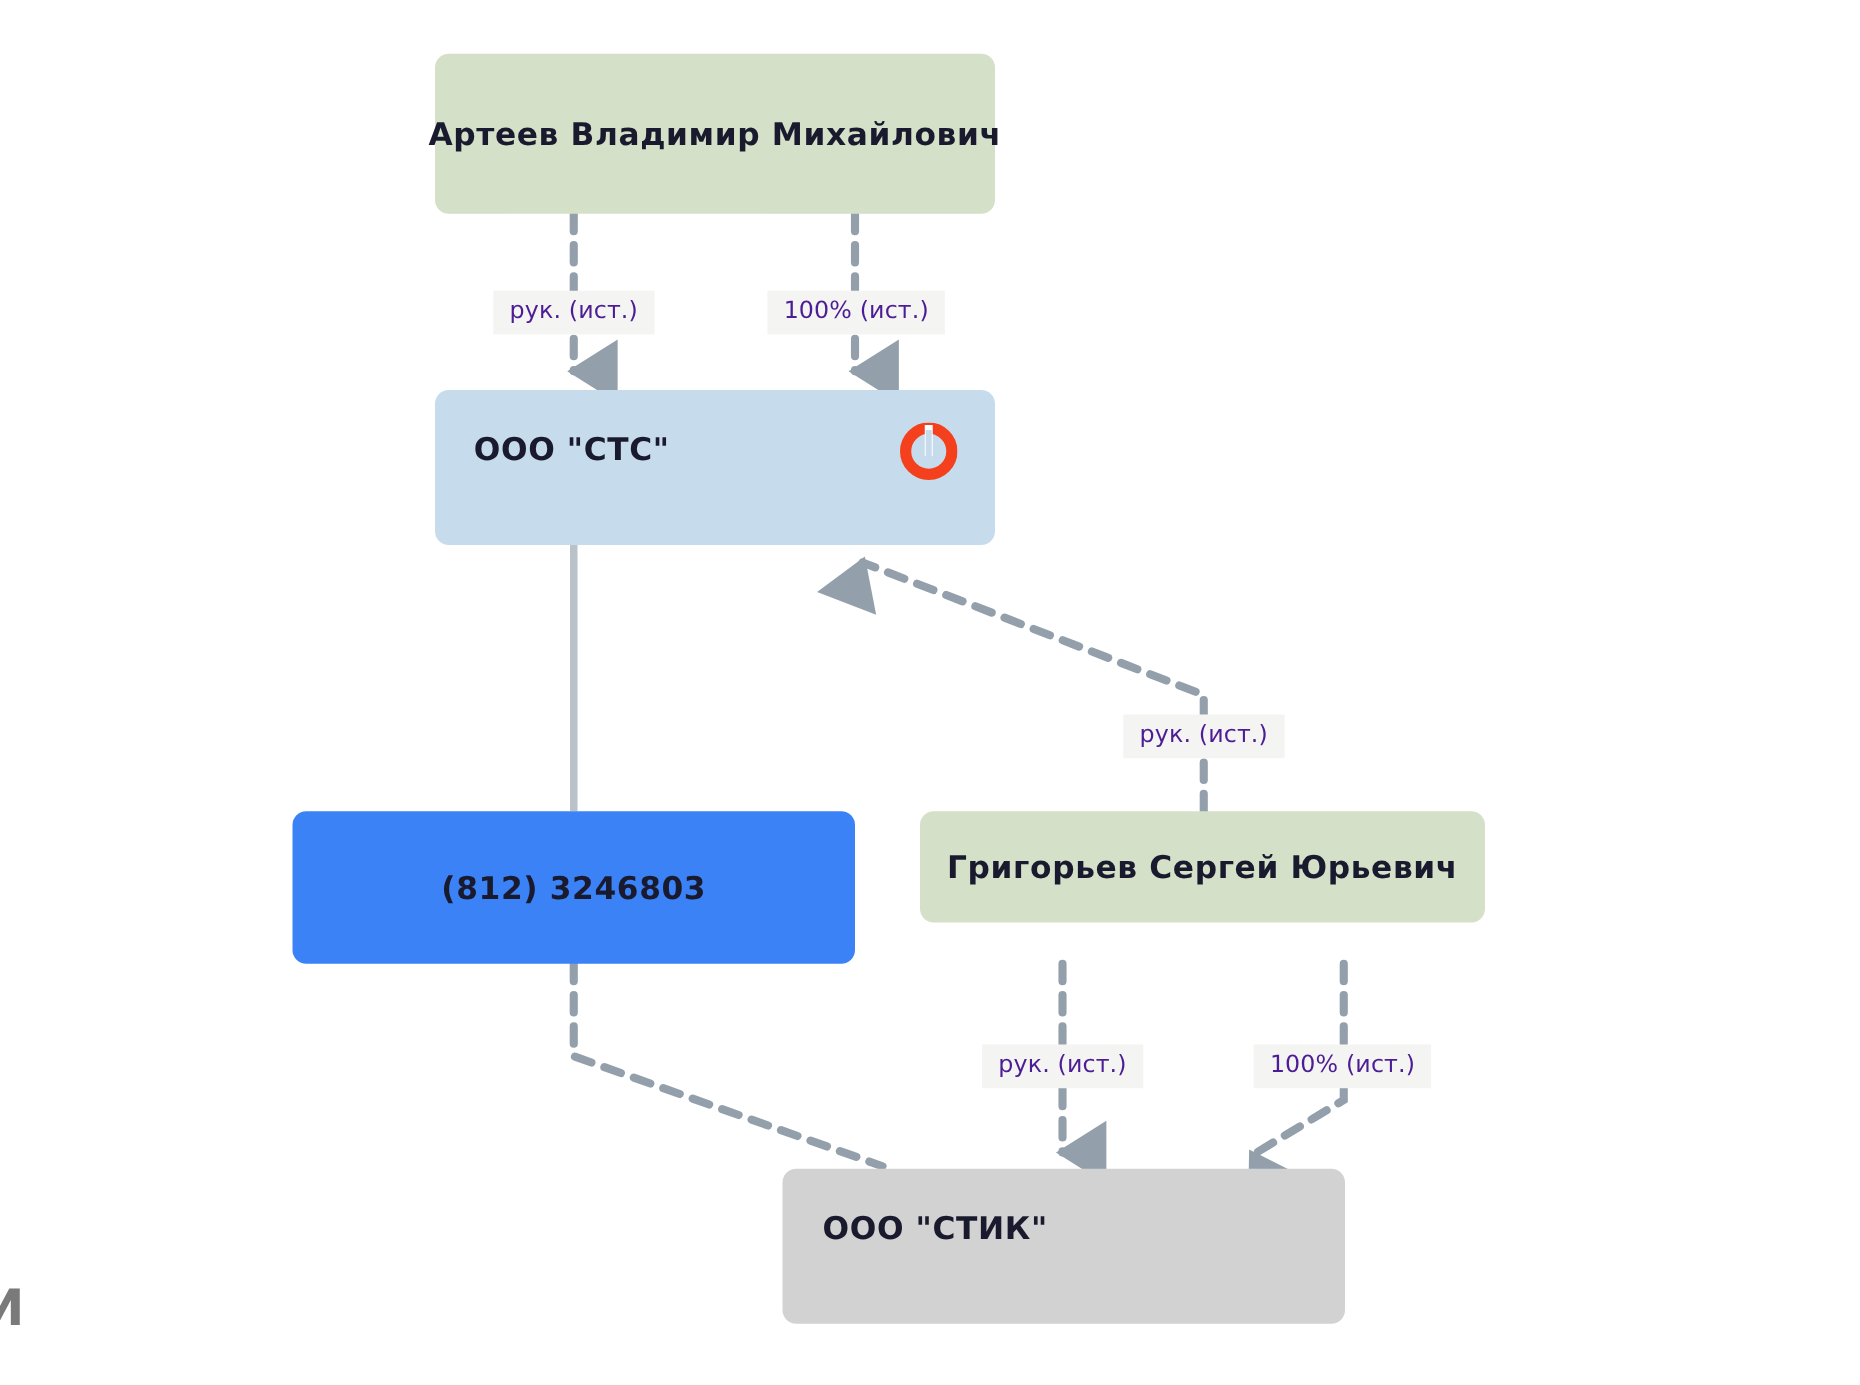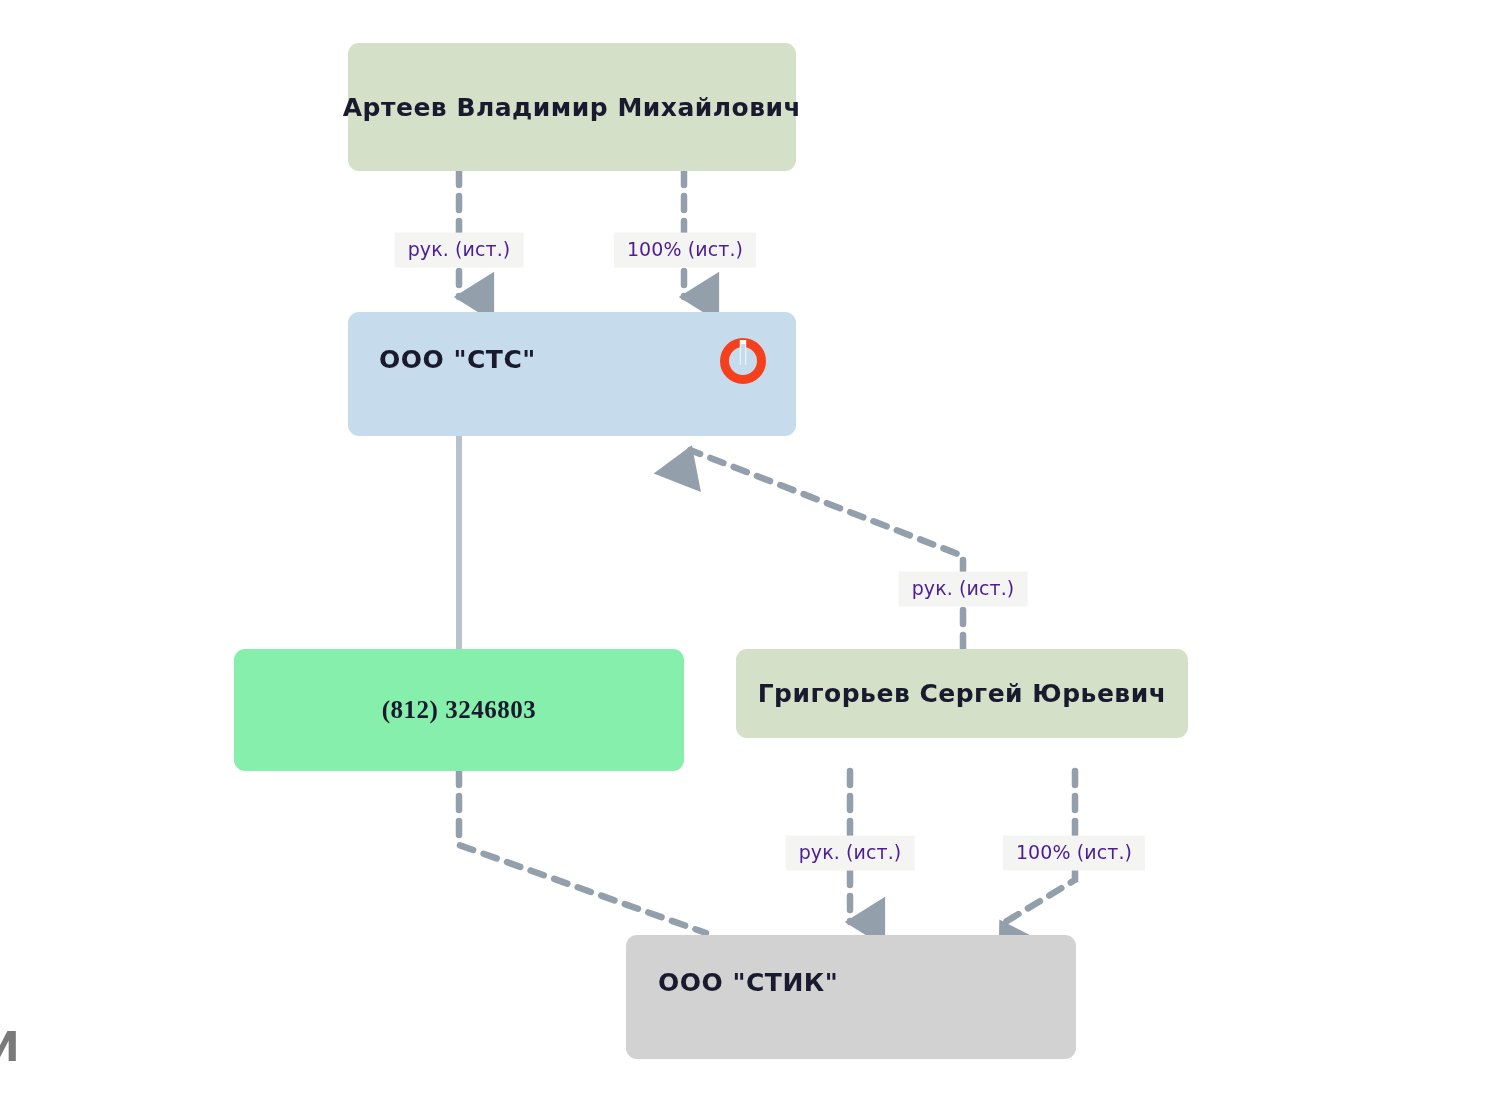--- a/index.html
+++ b/index.html
@@ -38,22 +38,21 @@
     letter-spacing: 0.5px;
     white-space: nowrap;
   }
   .node-person {
     background: #d4e0c8;
   }
   .node-company {
     background: #c6dcec;
   }
   .node-phone {
-    background: #86efac;
-    font-family: Liberation Serif, serif;
+    background: #3b82f6;
   }
   .node-company-grey {
     background: #d2d2d2;
   }
   
   #node-top {
     left: 348px;
     top: 43px;
     width: 448px;
     height: 128px;

